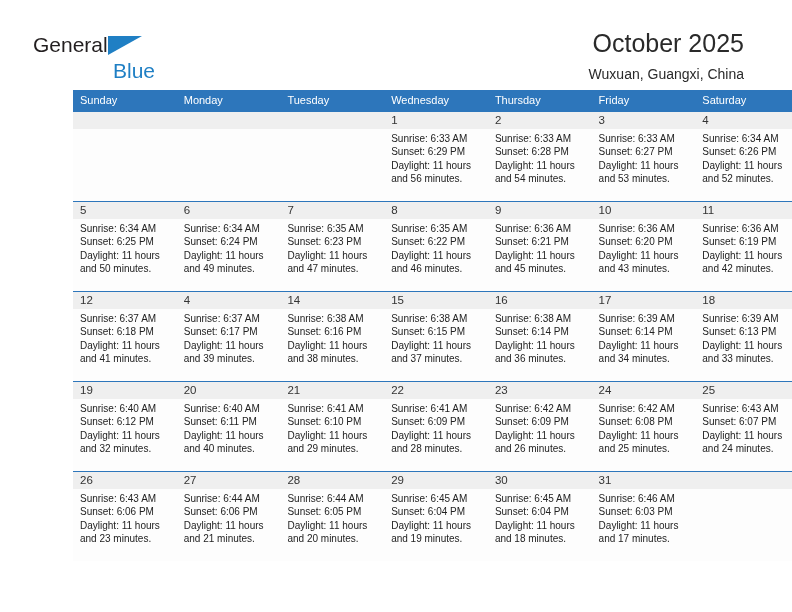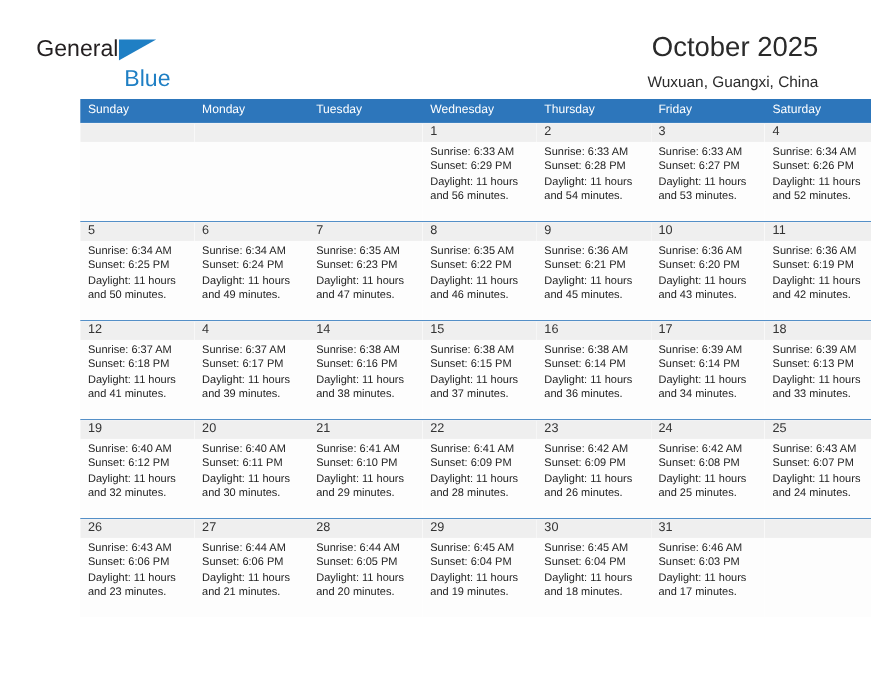--- a/index.html
+++ b/index.html
@@ -379,21 +379,21 @@
           <div>Daylight: 11 hours</div>
           <div>and 32 minutes.</div>
         </div>
       </div>
       <div class="cell">
         <div class="daynum-bar">20</div>
         <div class="info">
           <div>Sunrise: 6:40 AM</div>
           <div>Sunset: 6:11 PM</div>
           <div>Daylight: 11 hours</div>
-          <div>and 30 minutes.</div>
+          <div>and 40 minutes.</div>
         </div>
       </div>
       <div class="cell">
         <div class="daynum-bar">21</div>
         <div class="info">
           <div>Sunrise: 6:41 AM</div>
           <div>Sunset: 6:10 PM</div>
           <div>Daylight: 11 hours</div>
           <div>and 29 minutes.</div>
         </div>

